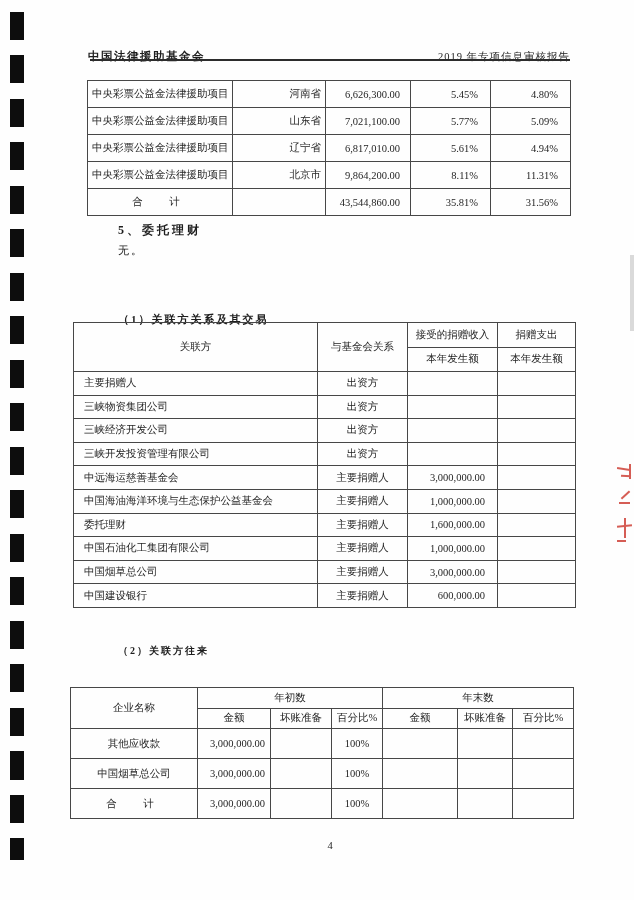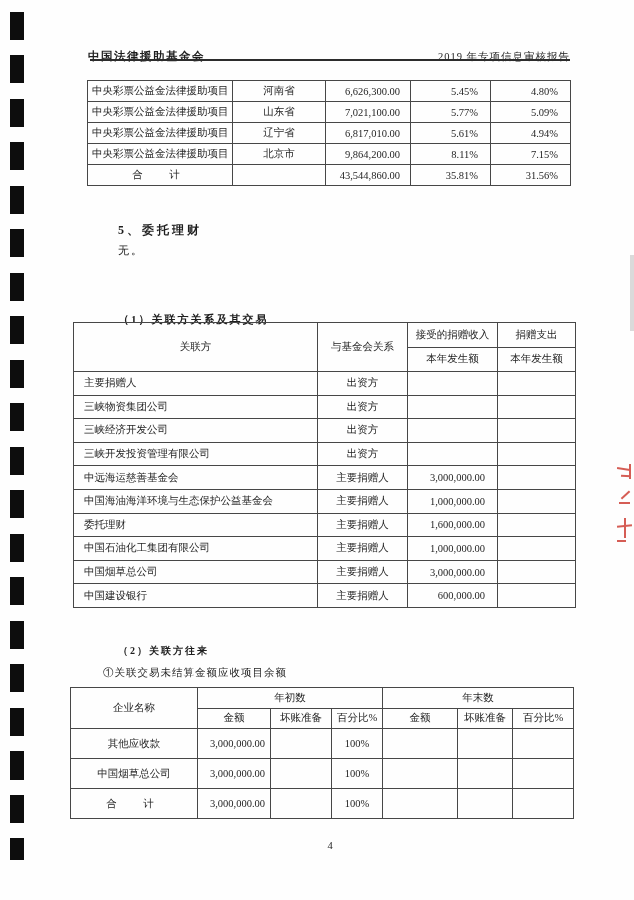--- a/index.html
+++ b/index.html
@@ -23,23 +23,23 @@
   .hdr-org{font-size:11.5px;font-weight:bold;letter-spacing:1.5px;}
   .hdr-rep{font-size:10.5px;letter-spacing:1px;}
   .hdr-rule{position:absolute;left:90px;top:59px;width:480px;height:2px;background:#2c2c2c;}
 
   table{border-collapse:collapse;table-layout:fixed;font-size:10.5px;}
   td,th{border:1px solid #474747;padding:0 4px;font-weight:normal;overflow:hidden;white-space:nowrap;}
   th{text-align:center;}
 
   
   .t1{position:absolute;left:87px;top:80px;width:483px;}
-  .t1 tr{height:21px;}
+  .t1 tr{height:27px;}
   .t1 .c-name{text-align:center;}
-  .t1 .c-prov{text-align:center;}
+  .t1 .c-prov{text-align:right;}
   .t1 .c-amt{text-align:right;padding-right:10px;}
   .t1 .c-pct{text-align:right;padding-right:12px;}
   .t1 .c-total{text-align:center;letter-spacing:8px;}
 
   
   .h-bold{position:absolute;font-weight:bold;margin-top:7px;}
   .s5-title{left:118px;top:215px;font-size:12px;letter-spacing:3px;}
   .s5-body{position:absolute;left:118px;top:243px;font-size:11px;letter-spacing:2px;}
   .s6-title{left:118px;top:280px;font-size:12px;letter-spacing:3px;}
   .s6-sub1{left:118px;top:305px;font-size:11px;letter-spacing:2px;}
@@ -121,21 +121,21 @@
       <td class="c-prov">辽宁省</td>
       <td class="c-amt">6,817,010.00</td>
       <td class="c-pct">5.61%</td>
       <td class="c-pct">4.94%</td>
     </tr>
     <tr>
       <td class="c-name">中央彩票公益金法律援助项目</td>
       <td class="c-prov">北京市</td>
       <td class="c-amt">9,864,200.00</td>
       <td class="c-pct">8.11%</td>
-      <td class="c-pct">7.15%</td>
+      <td class="c-pct">11.31%</td>
     </tr>
     <tr>
       <td class="c-total">合　计</td>
       <td></td>
       <td class="c-amt">43,544,860.00</td>
       <td class="c-pct">35.81%</td>
       <td class="c-pct">31.56%</td>
     </tr>
   </tbody>
     </table>
@@ -219,21 +219,20 @@
     <tr class="drow">
       <td class="c-party">中国建设银行</td>
       <td class="c-rel">主要捐赠人</td>
       <td class="c-in">600,000.00</td>
       <td class="c-out"></td>
     </tr>
   </tbody>
     </table>
 
   <div class="h-bold s6-sub2">（2）关联方往来</div>
-  <div class="s6-item1">①关联交易未结算金额应收项目余额</div>
 
   <table class="t3">
     <colgroup>
         <col style="width:127px">
         <col style="width:73px">
         <col style="width:61px">
         <col style="width:51px">
         <col style="width:75px">
         <col style="width:55px">
         <col style="width:61px">

